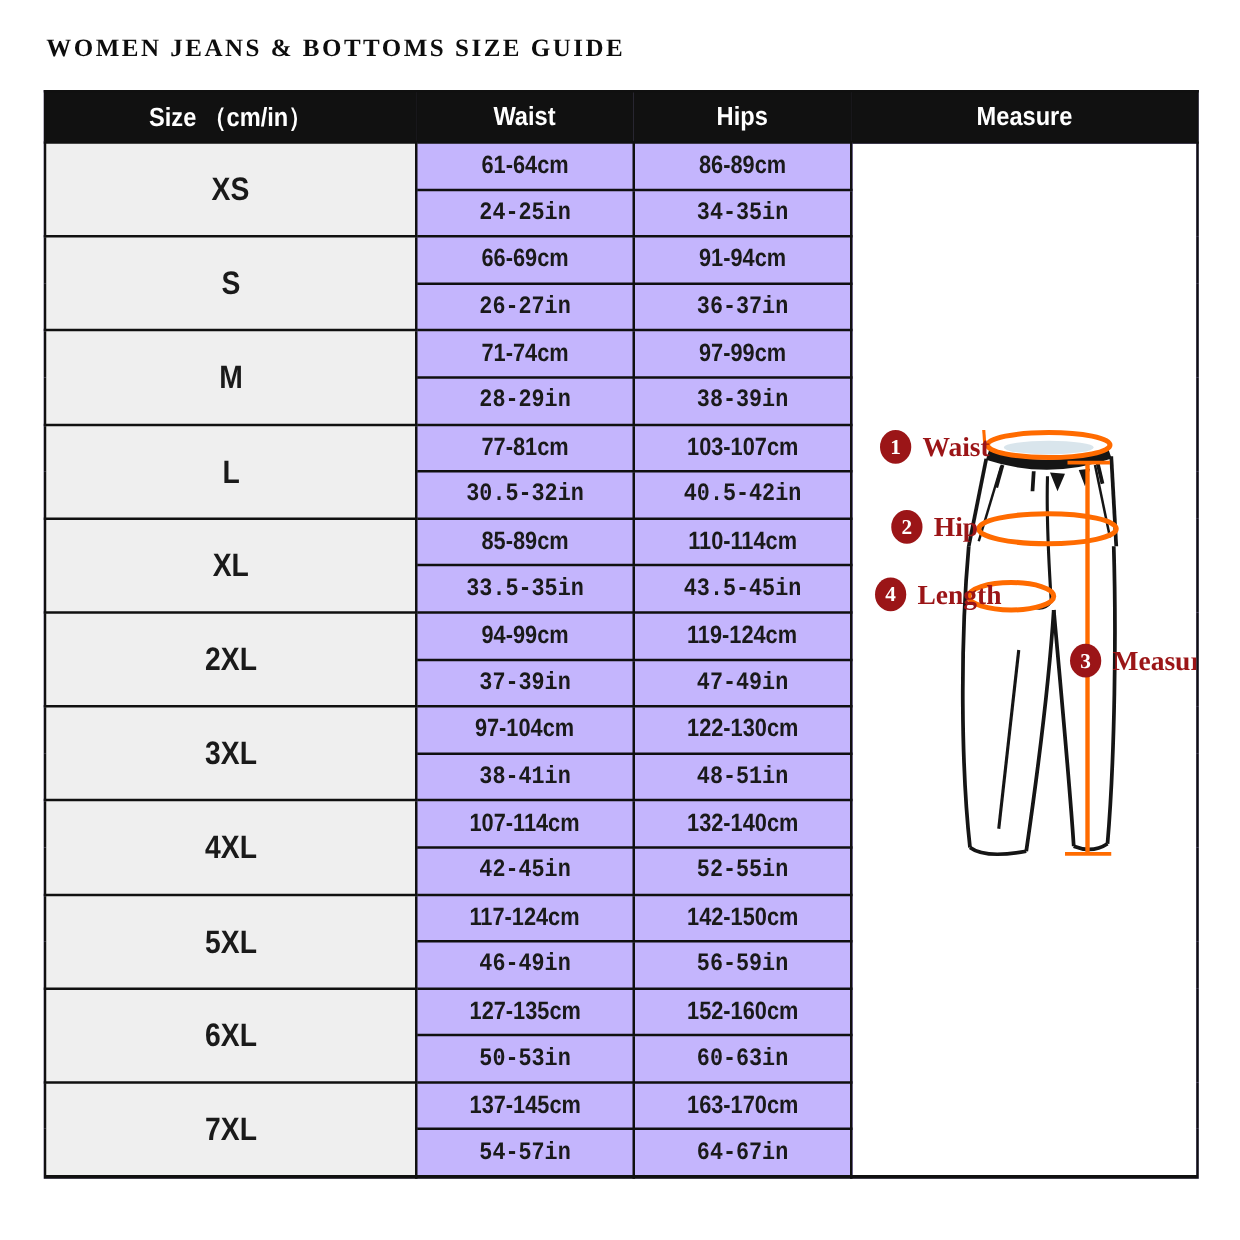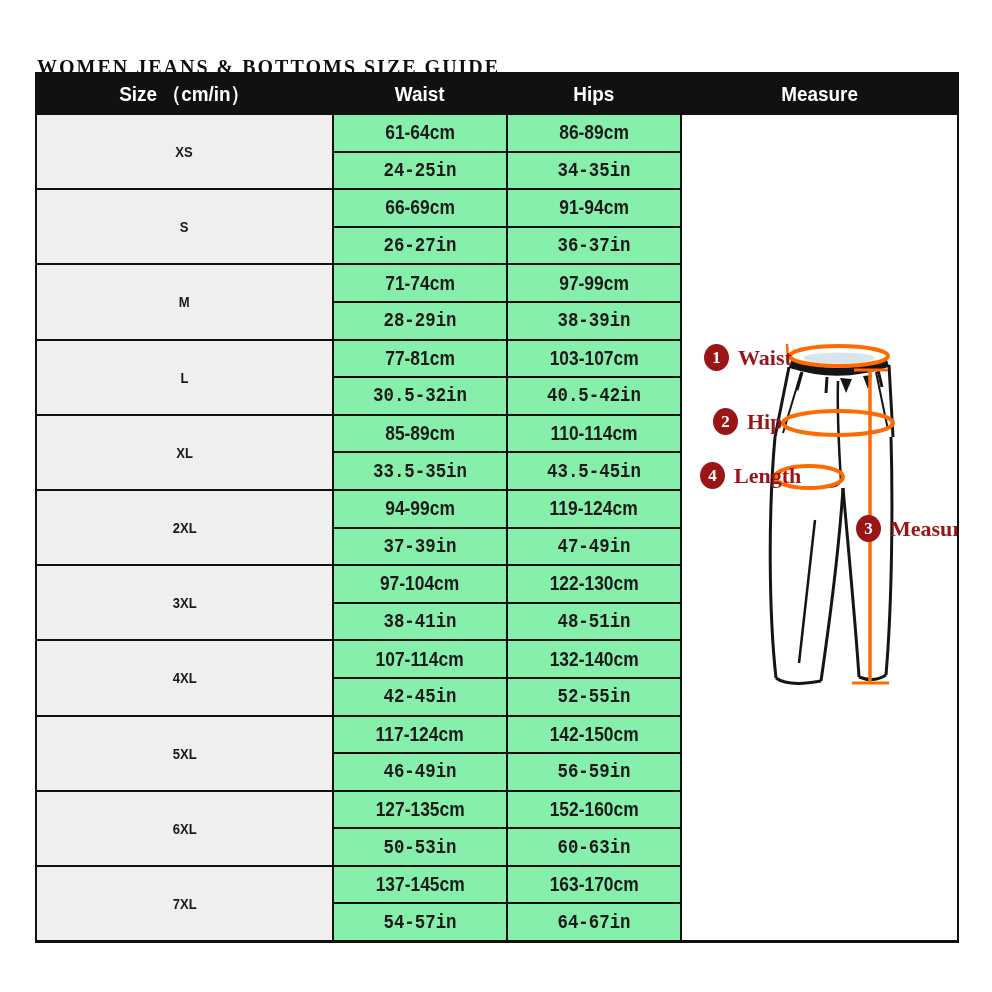--- a/index.html
+++ b/index.html
@@ -1,42 +1,42 @@
 <!DOCTYPE html>
 <html><head>
 <meta charset="utf-8">
 <style>
   html,body { margin:0; padding:0; }
   body {
     width:992px; height:992px; background:#ffffff; position:relative;
     font-family:"Liberation Sans", sans-serif; color:#1a1a1a;
   }
   .page-title {
-    position:absolute; left:37px; top:56px;
+    position:absolute; left:37px; top:28px;
     font-family:"Liberation Serif", serif; font-weight:700;
     font-size:20px; letter-spacing:2px; color:#0d0d0d; white-space:nowrap;
   }
   table.size-table {
     position:absolute; left:35px; top:72px;
     width:922px; border-collapse:collapse; table-layout:fixed;
     border:2px solid #101010; border-bottom-width:3px;
-    background:#86efac;
+    background:#c4b5fd;
   }
   .size-table thead tr { height:41px; }
   .size-table tbody tr { height:37.6px; }
   .size-table th {
     background:#111111; color:#ffffff; font-size:21px; font-weight:700;
     border:1px solid #111111; padding:0; text-align:center;
   }
   .size-table td {
     border:2px solid #101010; padding:0; text-align:center;
     font-size:20px; font-weight:700; color:#1a1a1a;
   }
   .size-table tr.sub td { border-top-width:1px;font-family:Liberation Mono, monospace; }
-  td.size-cell { background:#efefef; font-size:15px; font-weight:600; }
+  td.size-cell { background:#efefef; font-size:26px; font-weight:600; }
   td.measure-cell { background:#ffffff; position:relative; padding:0; overflow:hidden; }
   .cond { display:inline-block; transform:scaleX(0.87); transform-origin:center; white-space:nowrap; }
   .cond-h { display:inline-block; transform:scaleX(0.9); transform-origin:center; white-space:nowrap; }
 
   .measure-wrap { position:absolute; left:0; top:0; width:277px; height:828px; }
   .measure-wrap svg { position:absolute; left:0; top:0; width:277px; height:828px; }
   .anno { position:absolute; display:flex; align-items:center; gap:9px; }
   .badge {
     width:25px; height:27px; border-radius:50%; background:#9b1517; color:#ffffff;
     font-family:"Liberation Serif", serif; font-weight:700; font-size:17px;

